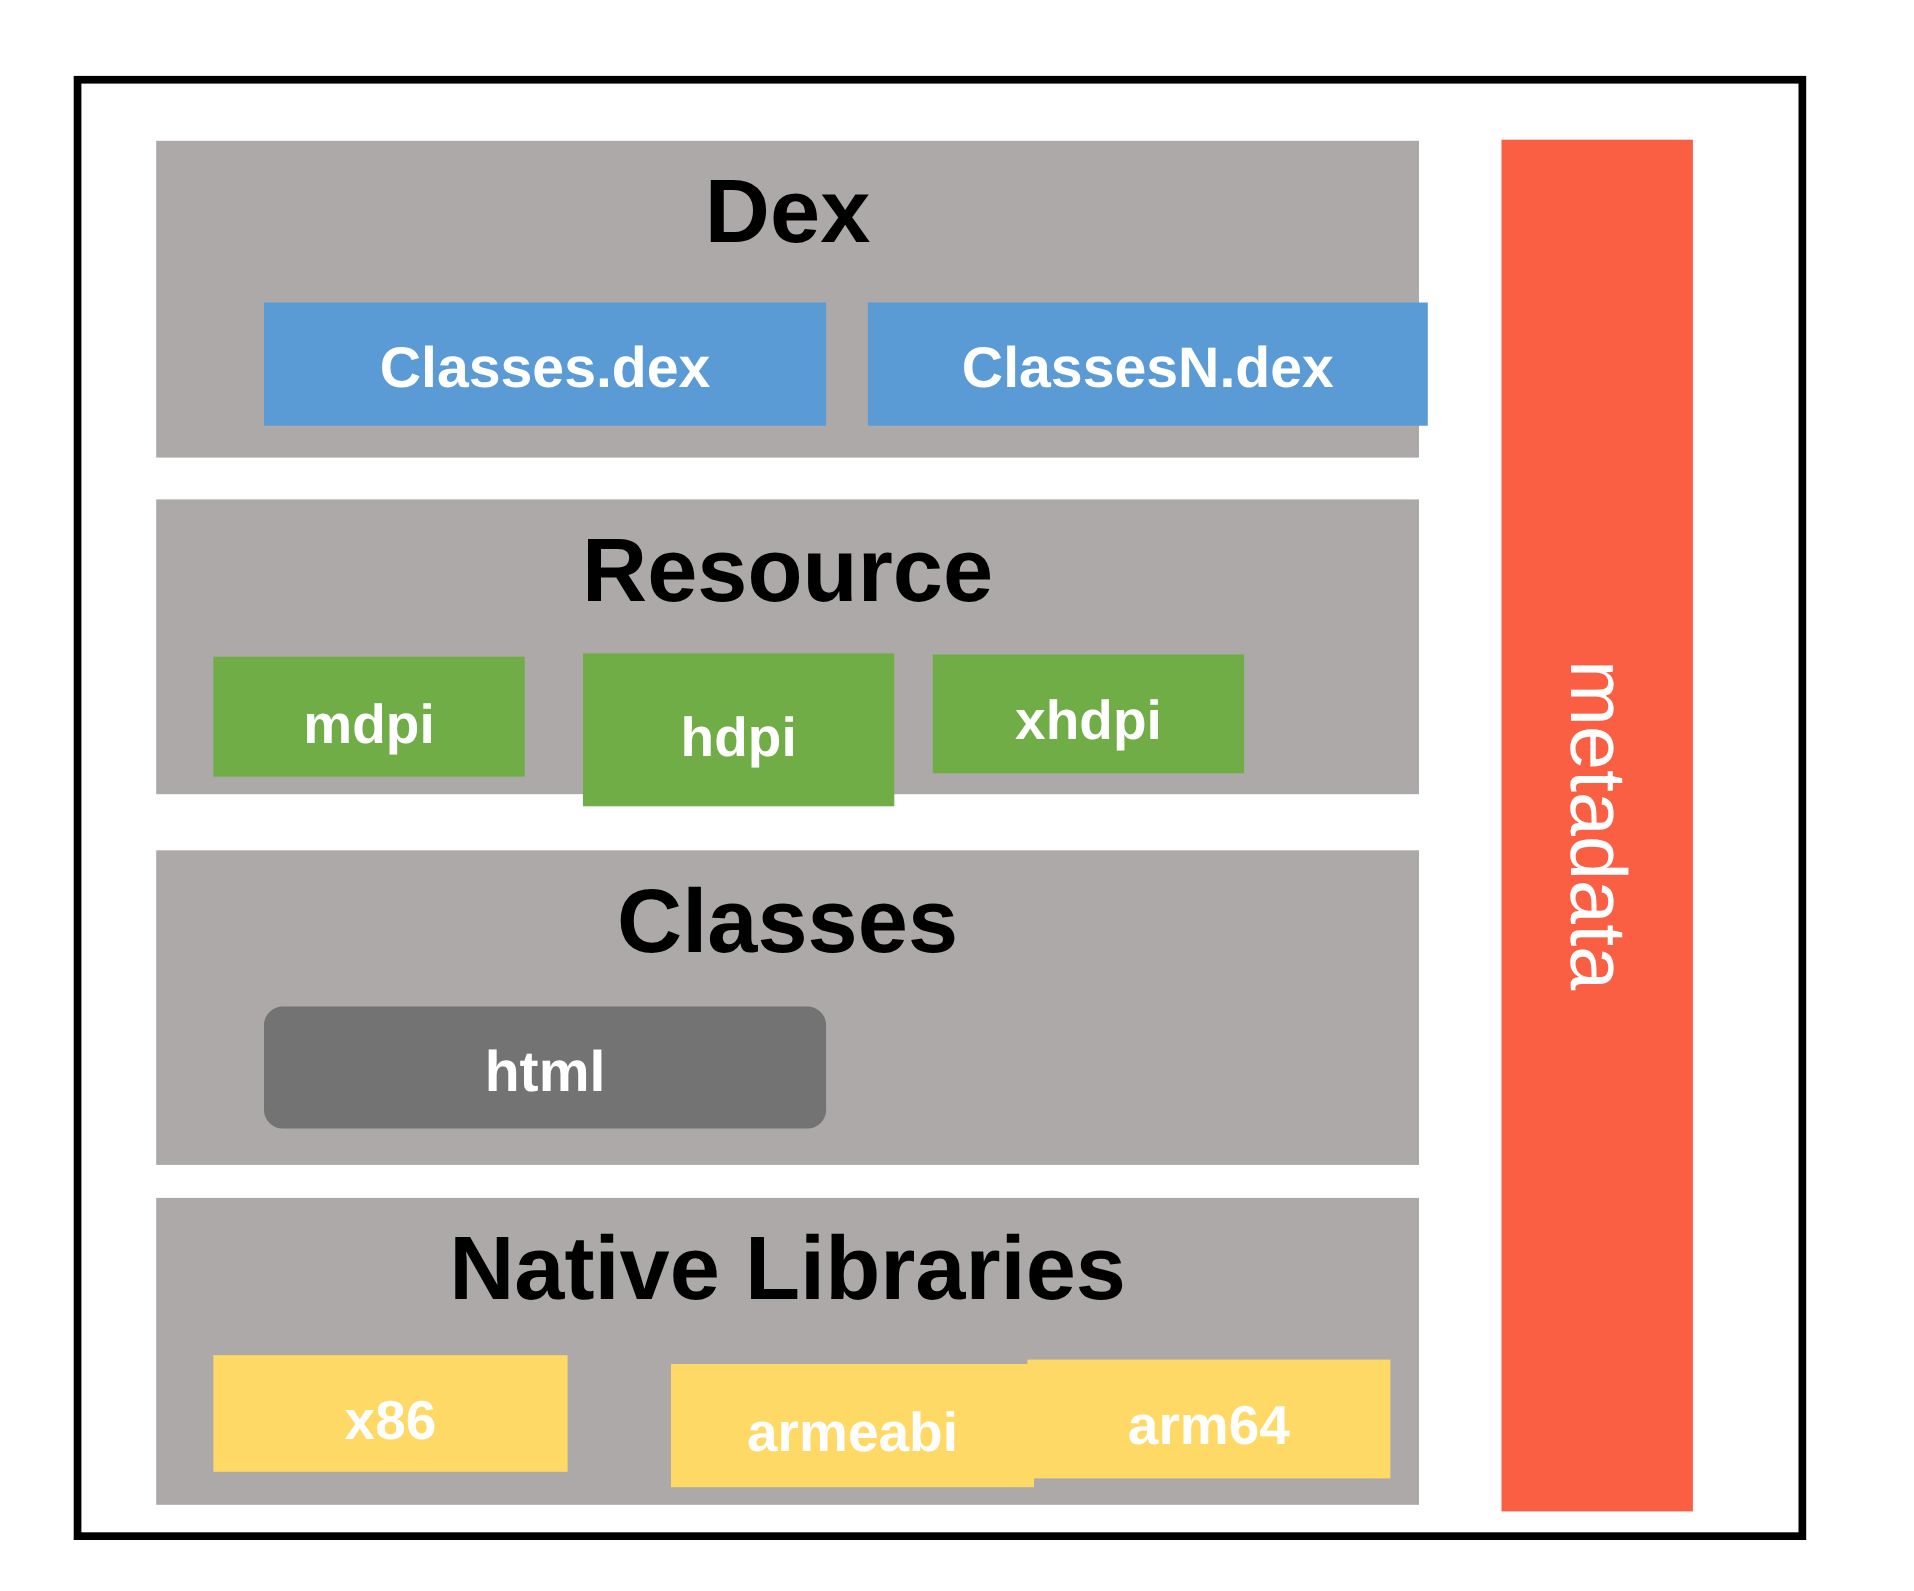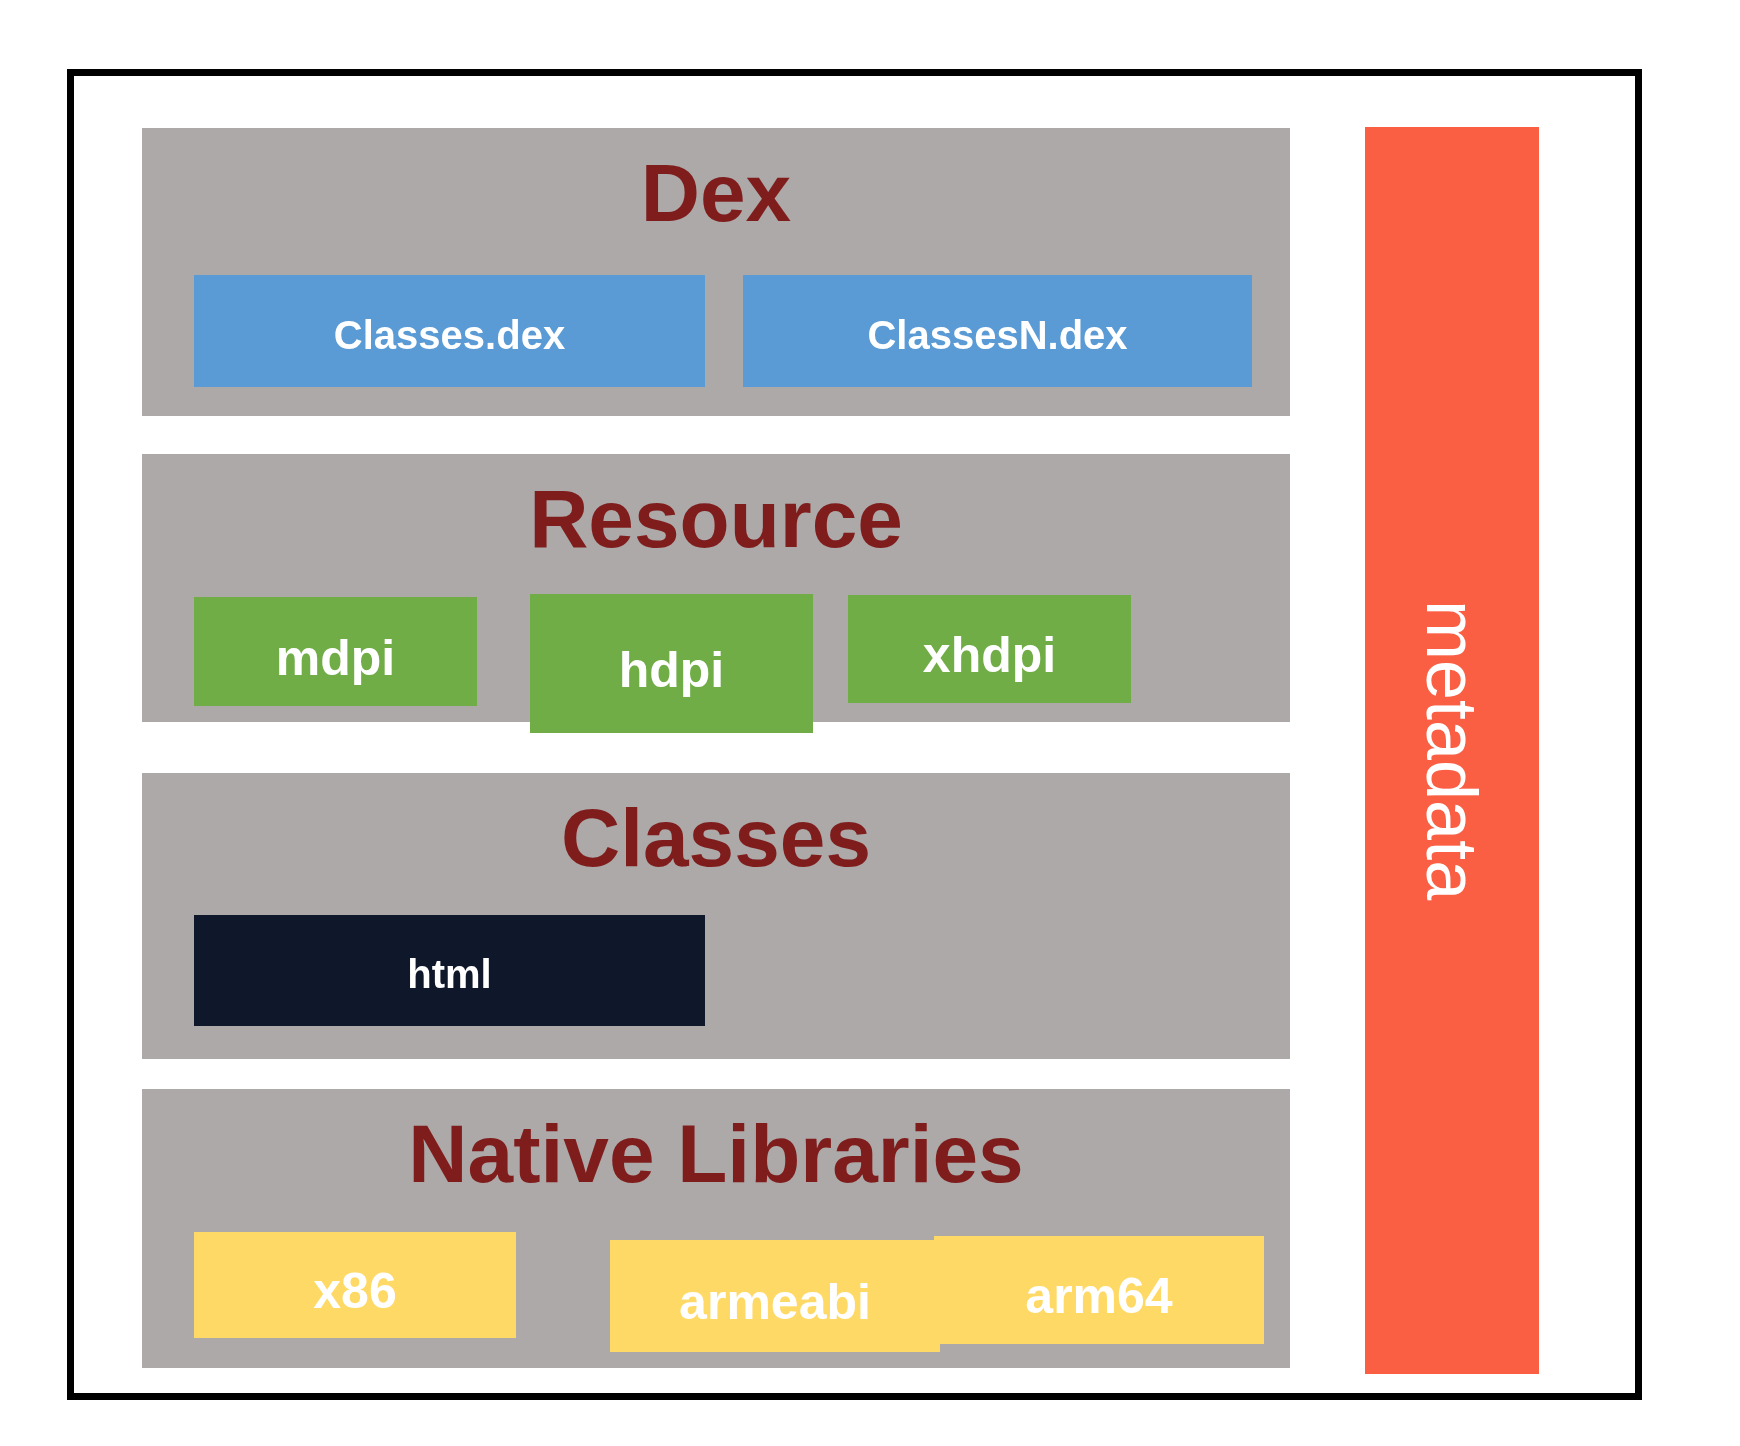--- a/index.html
+++ b/index.html
@@ -37,39 +37,39 @@
 
   .section-title {
     position: absolute;
     top: 18px;
     left: 0;
     width: 100%;
     text-align: center;
     font-size: 82px;
     font-weight: bold;
     line-height: 1.15;
-    color: #7f1d1d;
+    color: #000000;
     letter-spacing: 0px;
   }
   .item {
     position: absolute;
     display: flex;
     align-items: center;
     justify-content: center;
     color: #FFFFFF;
     font-weight: bold;
     box-sizing: border-box;
     padding-top: 8px;
   }
-  .item.big   { font-size: 40px; }
+  .item.big   { font-size: 52px; margin-left: 46px; }
   .item.small { font-size: 50px; padding-top: 12px; }
 
   .item.blue   { background: #5B9BD5; }
   .item.green  { background: #70AD47; }
-  .item.peach  { background: #0f172a; }
+  .item.peach  { background: #737373; border-radius: 17px; }
   .item.yellow { background: #FFD966; }
 
   
   #box-classes-dex  { left: 52px;  top: 147px; width: 511px; height: 112px; }
   #box-classesn-dex { left: 601px; top: 147px; width: 509px; height: 112px; }
 
   
   #box-mdpi  { left: 52px;  top: 143px; width: 283px; height: 109px; }
   #box-hdpi  { left: 388px; top: 140px; width: 283px; height: 139px; }
   #box-xhdpi { left: 706px; top: 141px; width: 283px; height: 108px; }

